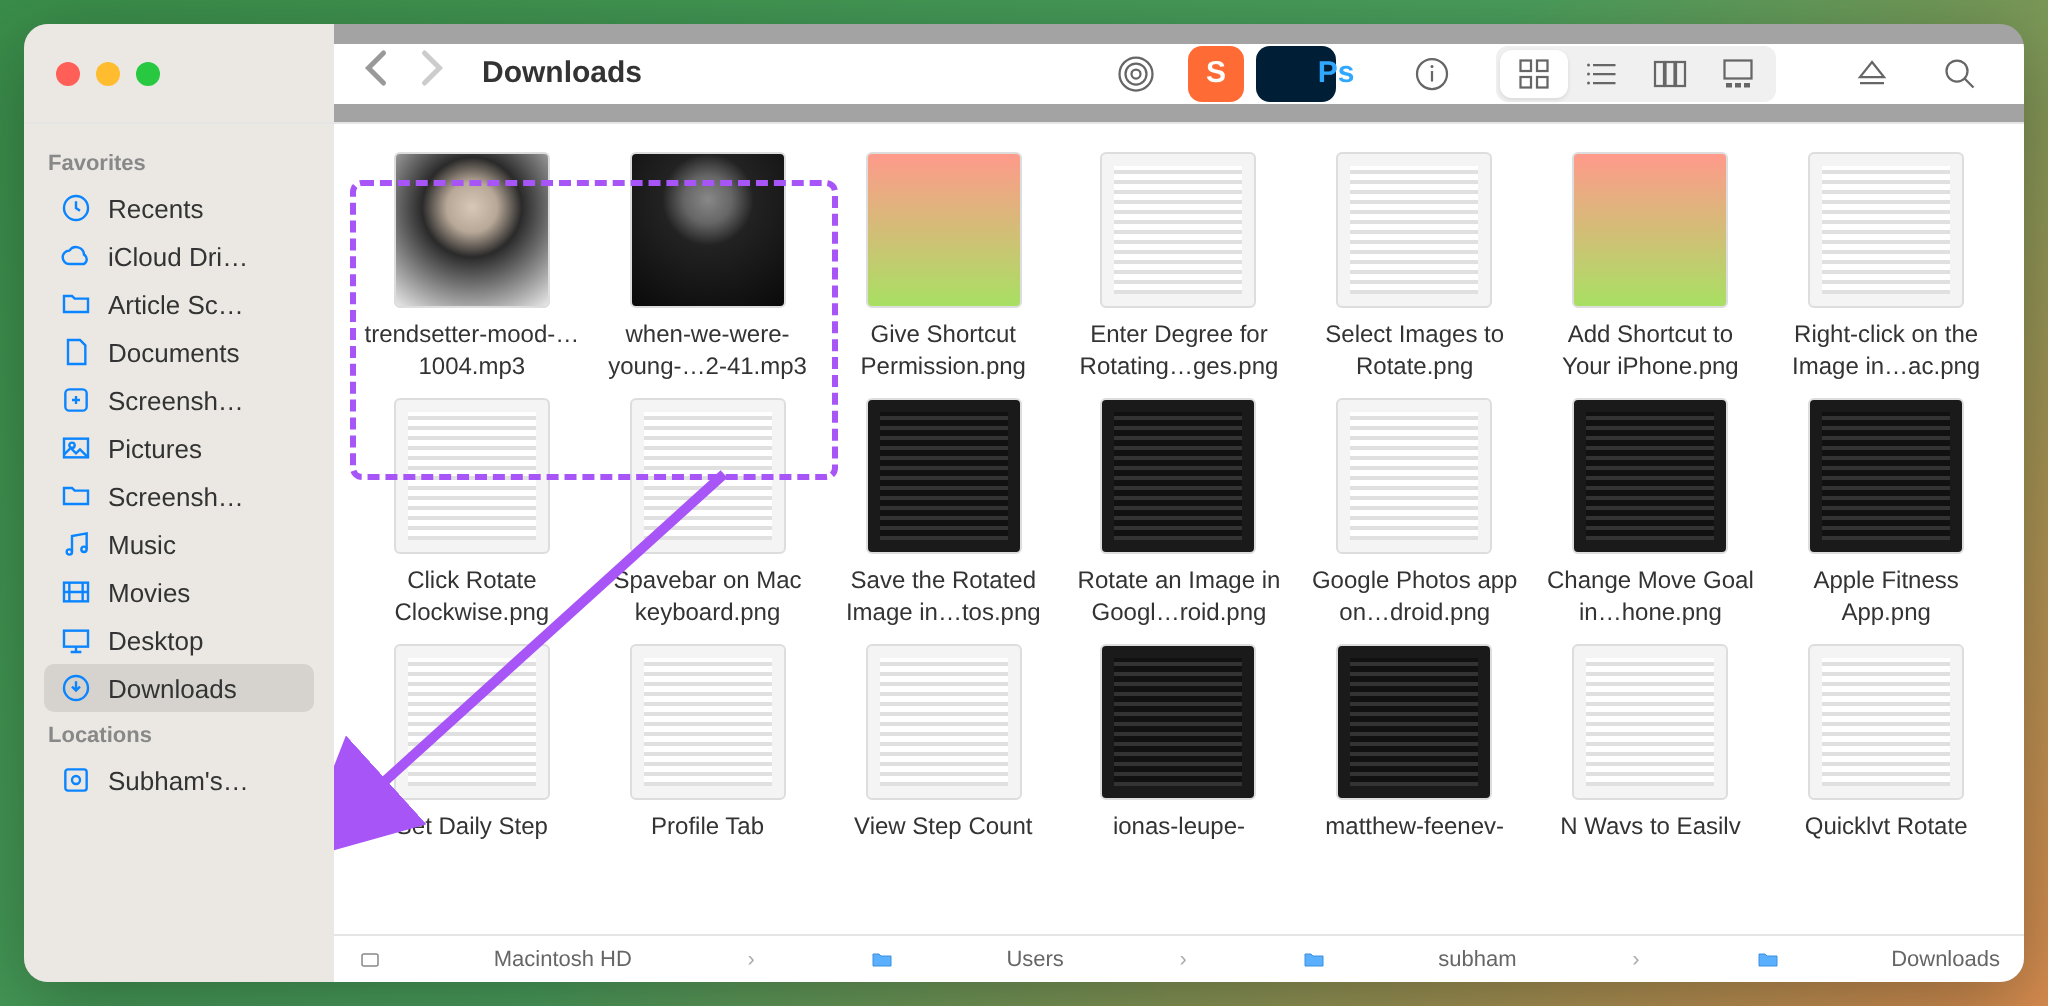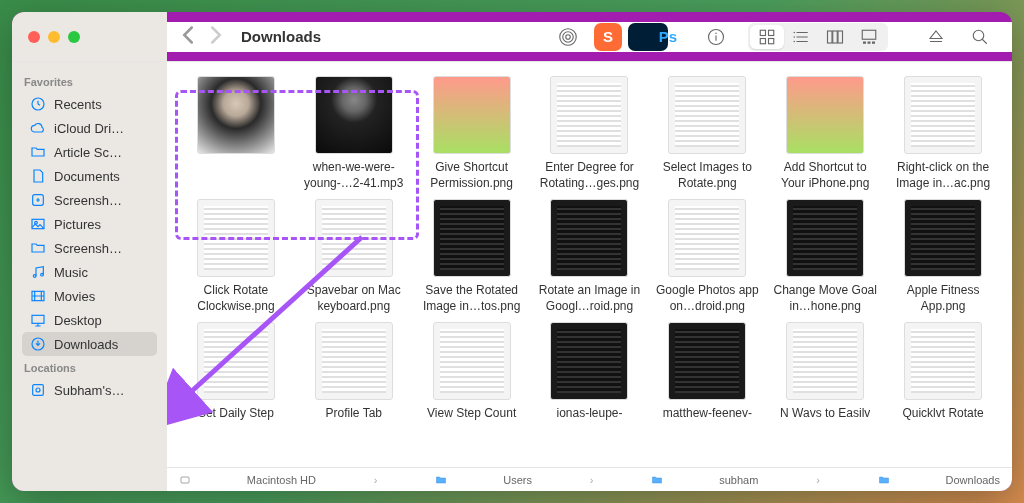--- a/index.html
+++ b/index.html
@@ -1,17 +1,17 @@
 <!DOCTYPE html>
 <html><head>
 <meta charset="utf-8">
 <style>
 * { margin: 0; padding: 0; box-sizing: border-box; font-family: -apple-system, BlinkMacSystemFont, "Segoe UI", Helvetica, Arial, sans-serif; }
 body { width: 1024px; height: 503px; background: linear-gradient(135deg, #3a8d4a 0%, #4a9e5c 50%, #d88c4f 100%); padding: 12px; overflow: hidden; }
-.window { width: 100%; height: 100%; background: #a21caf; border-radius: 12px; display: flex; flex-direction: column; overflow: hidden; box-shadow: 0 10px 40px rgba(0,0,0,0.3); }
+.window { width: 100%; height: 100%; background: #a3a3a3; border-radius: 12px; display: flex; flex-direction: column; overflow: hidden; box-shadow: 0 10px 40px rgba(0,0,0,0.3); }
 .chrome { display: flex; align-items: center; height: 50px; border-bottom: 1px solid #e5e5e5; }
 .sidebar-top { width: 155px; display: flex; align-items: center; padding-left: 16px; gap: 8px; height: 100%; background: #ebe8e4; }
 .traffic { width: 12px; height: 12px; border-radius: 50%; }
 .tl-red { background: #ff5f57; }
 .tl-yellow { background: #febc2e; }
 .tl-green { background: #28c840; }
 .toolbar { flex: 1; display: flex; align-items: center; padding: 0 14px; gap: 8px; background: #fff; }
 .nav-btns { display: flex; gap: 14px; color: #999; margin-right: 10px; }
 .nav-btns svg { width: 14px; height: 20px; }
 .title { font-size: 15px; font-weight: 600; color: #333; }
@@ -226,20 +226,21 @@
             <circle cx="12" cy="12" r="3" fill="none" stroke="currentColor" stroke-width="1.8"></circle>
           </svg>
           <span>Subham's…</span>
         </div>
       </div>
 
     <div class="main">
       <div class="grid" id="file-grid">
           <div class="file">
             <div class="thumb photo1"></div>
+            <div class="fname">trendsetter-mood-…1004.mp3</div>
           </div>
           <div class="file">
             <div class="thumb photo2"></div>
             <div class="fname">when-we-were-young-…2-41.mp3</div>
           </div>
           <div class="file">
             <div class="thumb colorful"></div>
             <div class="fname">Give Shortcut Permission.png</div>
           </div>
           <div class="file">

